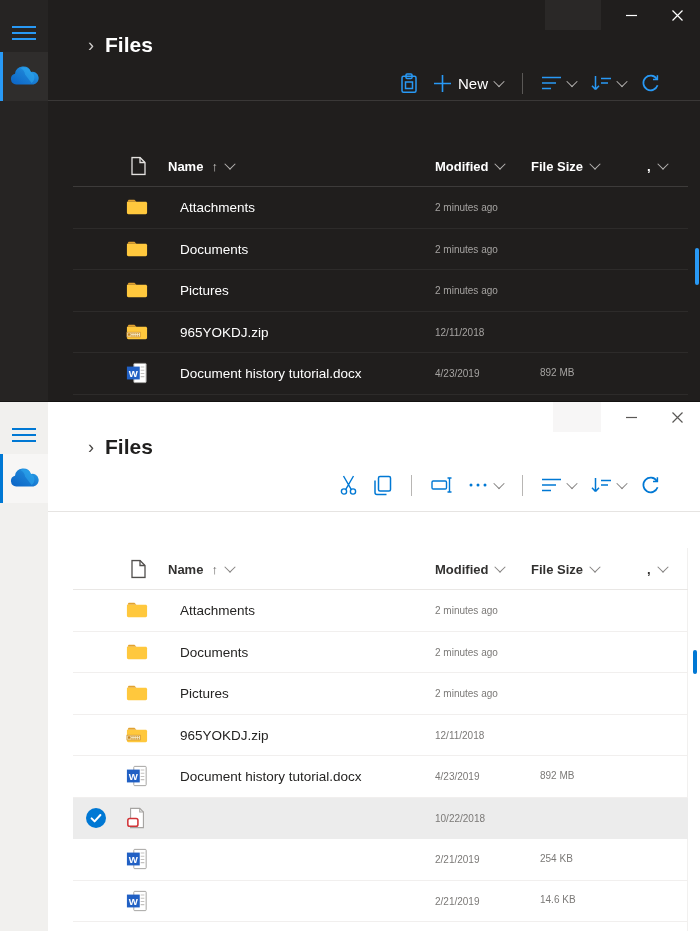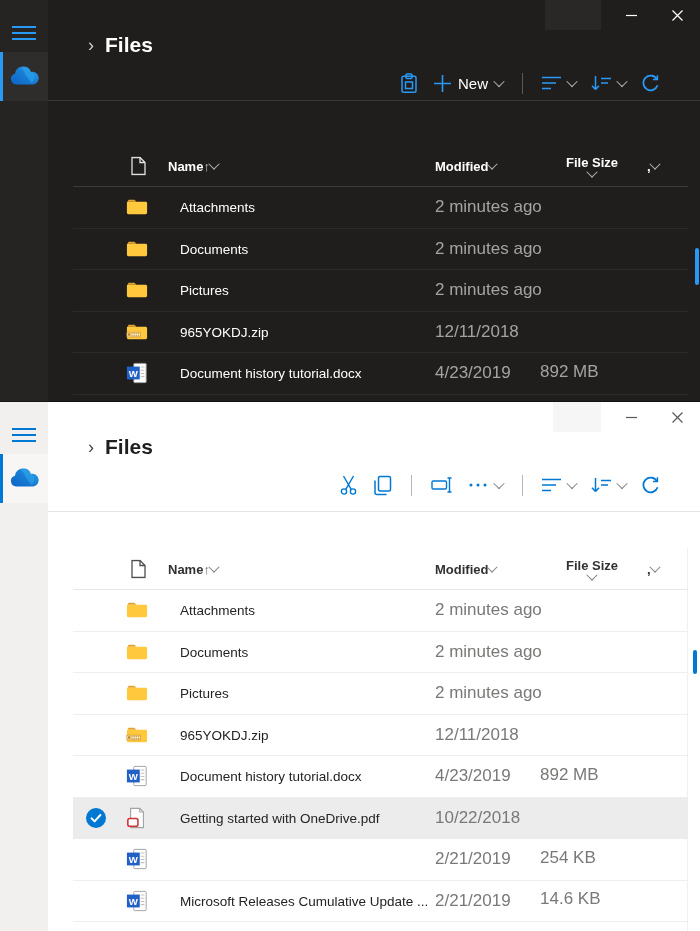--- a/index.html
+++ b/index.html
@@ -62,43 +62,43 @@
   .dark .hsep { top:100px; background:#3a3837; }
   .light .hsep { top:109px; background:#e6e4e2; }
 
   
   .list { position:absolute; left:73px; right:12px; }
   .dark .list { top:145px; }
   .light .list { top:146px; }
   .hdr { position:relative; height:42px; box-sizing:border-box; border-bottom:1px solid; }
   .dark .hdr { border-color:#3d3b3a; }
   .light .hdr { border-color:#e9e7e5; }
-  .hcell { position:absolute; top:50%; transform:translateY(-50%); display:flex; align-items:center; 
+  .hcell { position:absolute; top:50%; transform:translateY(-50%); display:flex; align-items:center; gap:8px;
            font-size:13px; font-weight:700; white-space:nowrap; cursor:pointer; }
   .dark .hcell { color:#ffffff; }
   .light .hcell { color:#323130; }
   .h-icon { position:absolute; left:58px; top:50%; transform:translateY(-50%); cursor:default; }
   .dark .h-icon { color:#e4e2e0; }
   .light .h-icon { color:#504e4c; }
-  .h-name { left:95px; } .h-mod { left:362px; } .h-size { left:493px;flex-direction:column; } .h-trunc { left:574px; }
+  .h-name { left:95px; } .h-mod { left:362px; } .h-size { left:458px; } .h-trunc { left:574px; }
   .sort-arrow { font-weight:400; font-size:13px; }
   .dark .sort-arrow { color:#d0cecb; }
   .light .sort-arrow { color:#605e5c; }
 
   .row { position:relative; height:41.5px; box-sizing:border-box; border-bottom:1px solid; cursor:pointer; }
   .dark .row { border-color:#2d2b2a; }
   .light .row { border-color:#f1efee; }
   .light .row.selected { background:#ececec; border-color:#ececec; }
   .check { position:absolute; left:13px; top:50%; transform:translateY(-50%); width:20px; height:20px; }
   .ficon { position:absolute; left:52px; top:50%; transform:translateY(-50%); width:24px; height:24px;
            display:flex; align-items:center; justify-content:center; }
   .fname { position:absolute; left:95px; top:50%; transform:translateY(-50%); font-size:13.5px; white-space:nowrap;margin-left:12px; }
   .dark .fname { color:#ffffff; }
   .light .fname { color:#252423; }
-  .fmod, .fsize { position:absolute; top:50%; transform:translateY(-50%); font-size:17px; white-space:nowrap; }
+  .fmod, .fsize { position:absolute; top:50%; transform:translateY(-50%); font-size:10px; white-space:nowrap; }
   .fmod { left:362px; } .fsize { left:467px;margin-top:40px; }
   .dark .fmod, .dark .fsize { color:#a5a3a1; }
   .light .fmod, .light .fsize { color:#7b7977; }
 
   
   .scroll-track { position:absolute; right:0; width:12px; bottom:0; }
   .light .scroll-track { top:146px; background:#ffffff; border-left:1px solid #f1f0ef; }
   .scroll-thumb { position:absolute; width:4px; border-radius:2px; cursor:pointer; }
   .dark .scroll-thumb { right:1px; top:248px; height:37px; background:var(--accent-dark); }
   .light .scroll-thumb { right:3px; top:248px; height:24px; background:var(--accent-light); }
@@ -511,21 +511,20 @@
                 <path d="M5.6 10.4l3 3 5.8-6.4" fill="none" stroke="#fff" stroke-width="2" stroke-linecap="round" stroke-linejoin="round"></path>
               </svg>
             </span>
     <span class="ficon">
               <svg width="22" height="22" viewBox="0 0 24 24">
                 <path d="M5 1.5h10l4 4v17H5z" fill="#fff" stroke="#a5a3a1" stroke-width="1.2"></path>
                 <path d="M15 1.5v4h4" fill="none" stroke="#a5a3a1" stroke-width="1.2"></path>
                 <rect x="2" y="12.5" width="11" height="8.5" rx="2" fill="#fff" stroke="#d13438" stroke-width="1.7"></rect>
               </svg>
             </span>
-    <span class="fname">Getting started with OneDrive.pdf</span>
     <span class="fmod">10/22/2018</span>
     <span class="fsize">254 KB</span>
   </div>
           <div class="row">
     <span class="check"></span>
     <span class="ficon">
               <svg width="22" height="22" viewBox="0 0 24 24">
                 <rect x="8.5" y="1.5" width="13.5" height="21" rx="1" fill="#fff" stroke="#9e9c9a" stroke-width="1"></rect>
                 <path stroke="#c3c1bf" stroke-width="1.2" d="M16 5.5h4M16 9h4M16 12.5h4M16 16h4"></path>
                 <rect x="1" y="5" width="14" height="14" fill="#2160c4"></rect>
@@ -538,21 +537,20 @@
           <div class="row">
     <span class="check"></span>
     <span class="ficon">
               <svg width="22" height="22" viewBox="0 0 24 24">
                 <rect x="8.5" y="1.5" width="13.5" height="21" rx="1" fill="#fff" stroke="#9e9c9a" stroke-width="1"></rect>
                 <path stroke="#c3c1bf" stroke-width="1.2" d="M16 5.5h4M16 9h4M16 12.5h4M16 16h4"></path>
                 <rect x="1" y="5" width="14" height="14" fill="#2160c4"></rect>
                 <text x="8" y="16" text-anchor="middle" font-family="Liberation Sans, sans-serif" font-size="10.5" font-weight="bold" fill="#fff">W</text>
               </svg>
             </span>
-    <span class="fname">Microsoft Releases Cumulative Update ...</span>
     <span class="fmod">2/21/2019</span>
     <span class="fsize">22.4 KB</span>
   </div>
         </div>
     </div>
 
     <div class="scroll-thumb"></div>
   </div>
 
 </div>

